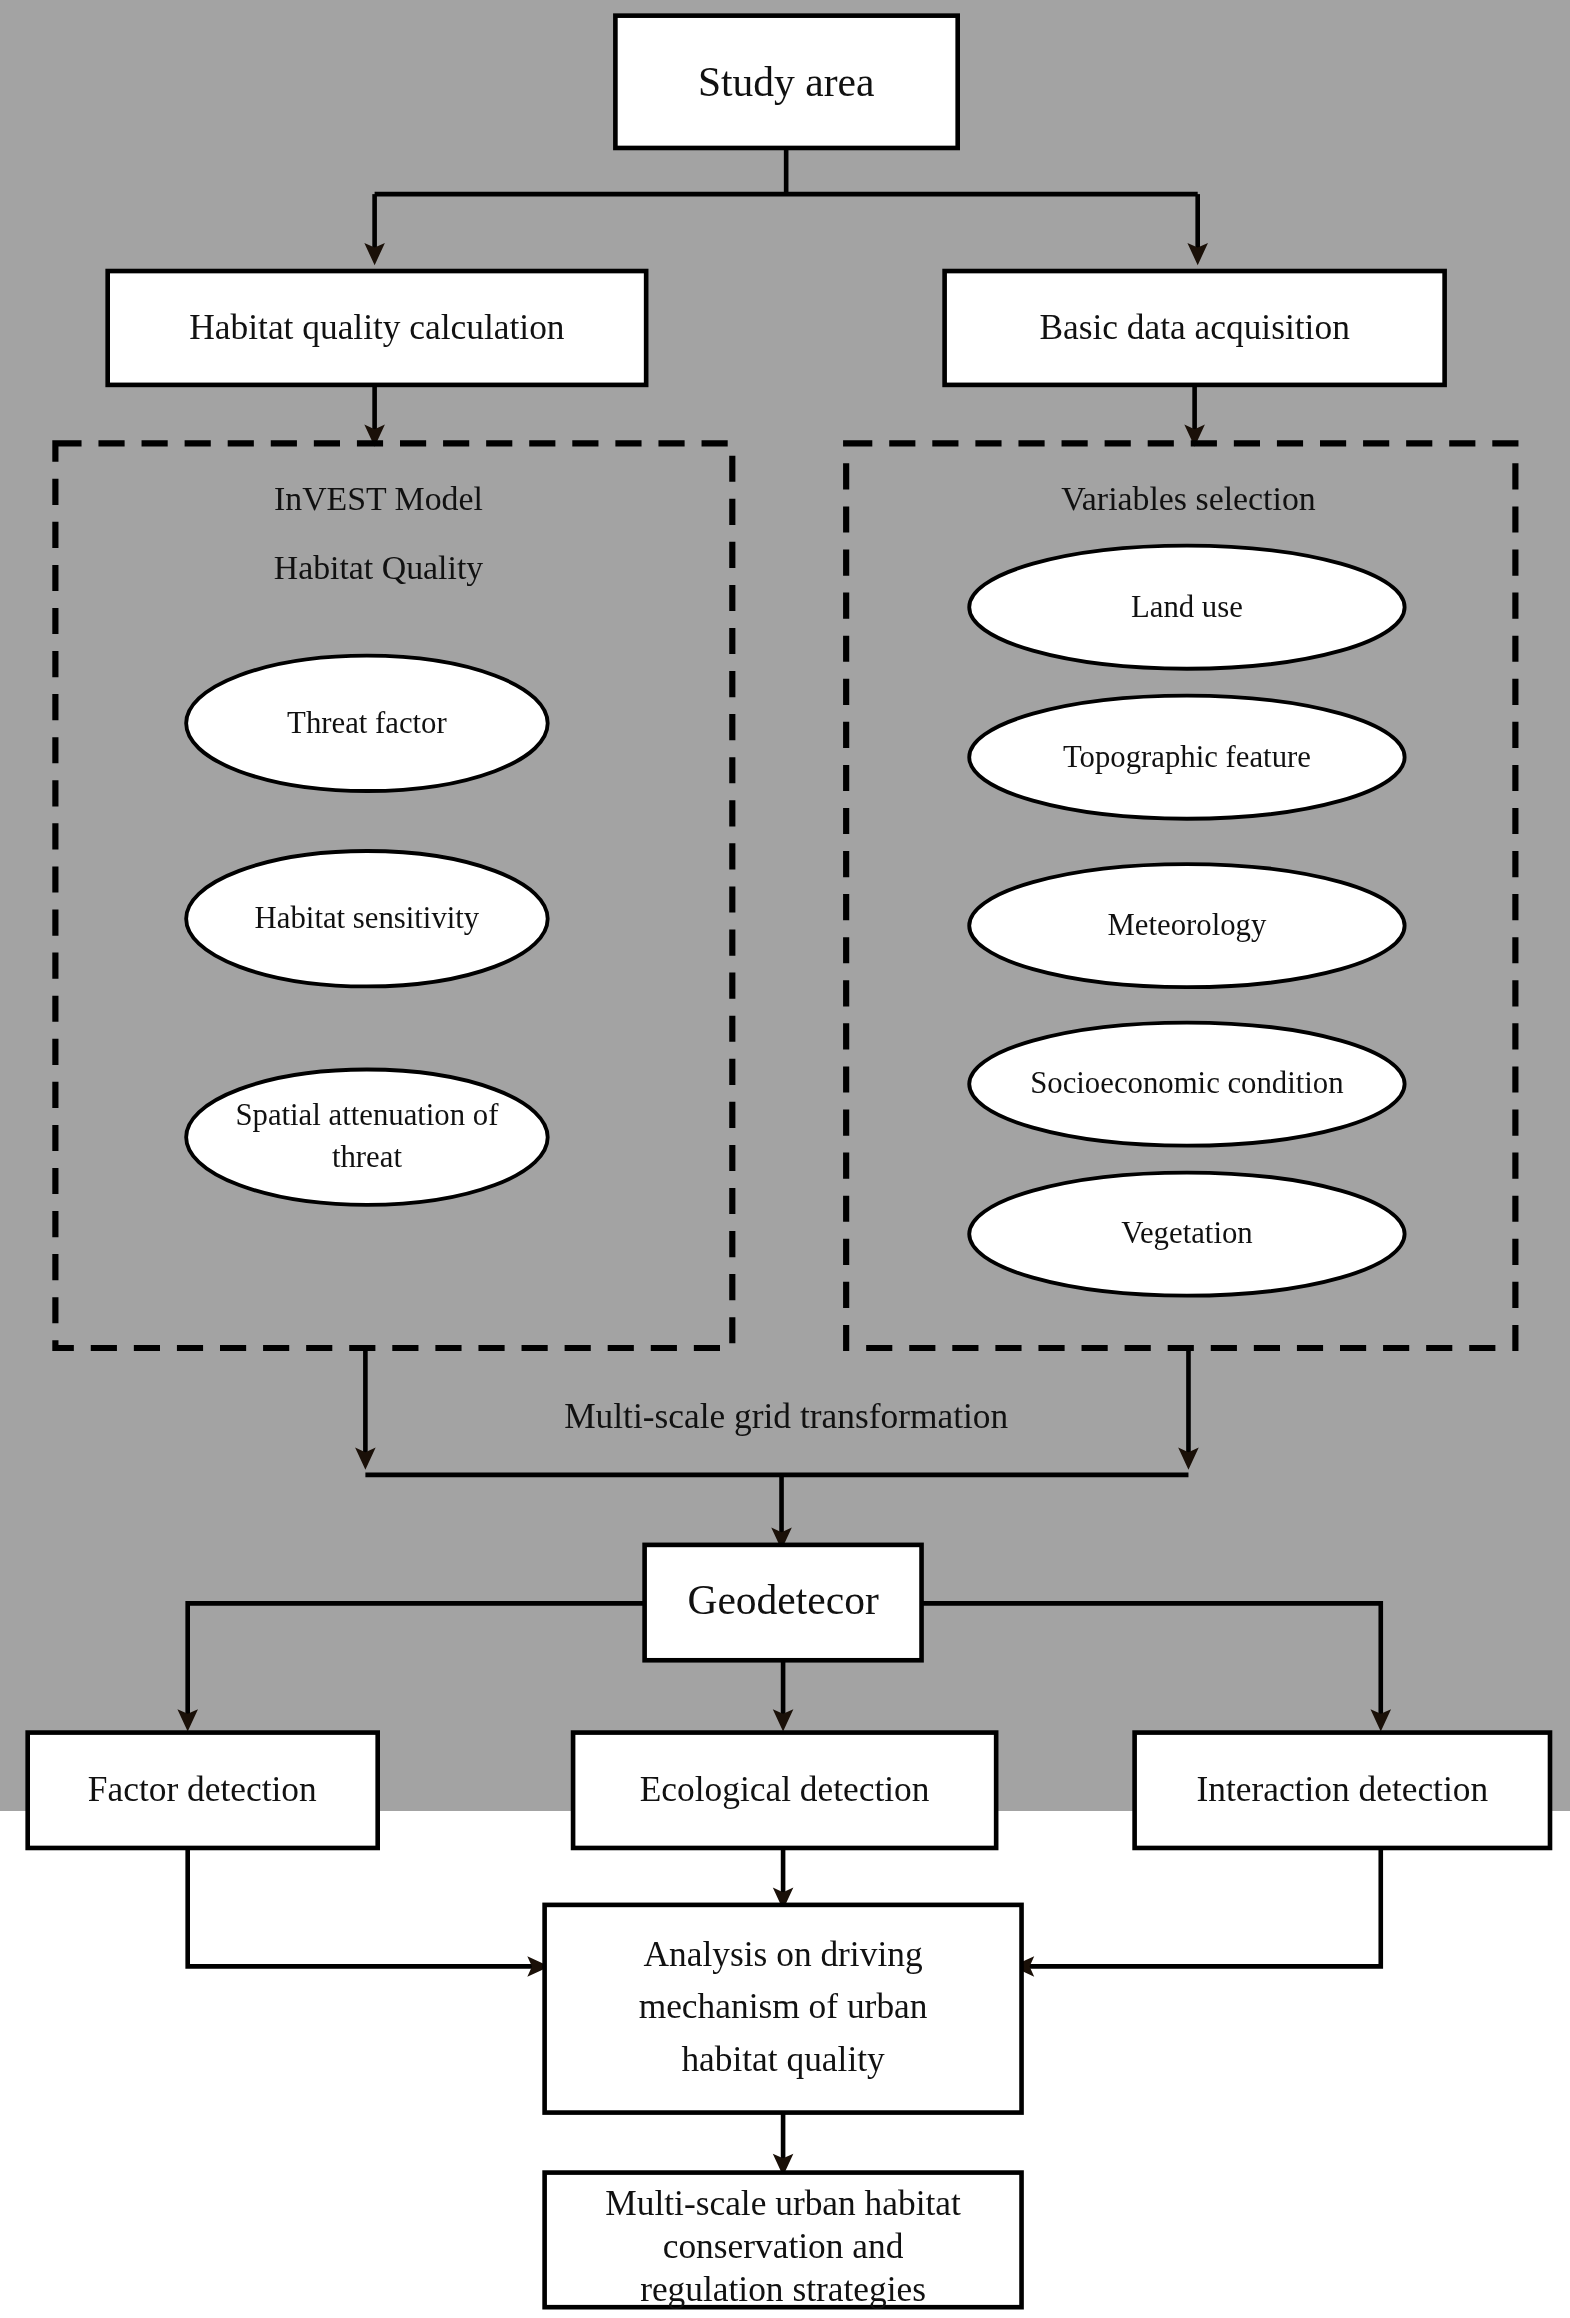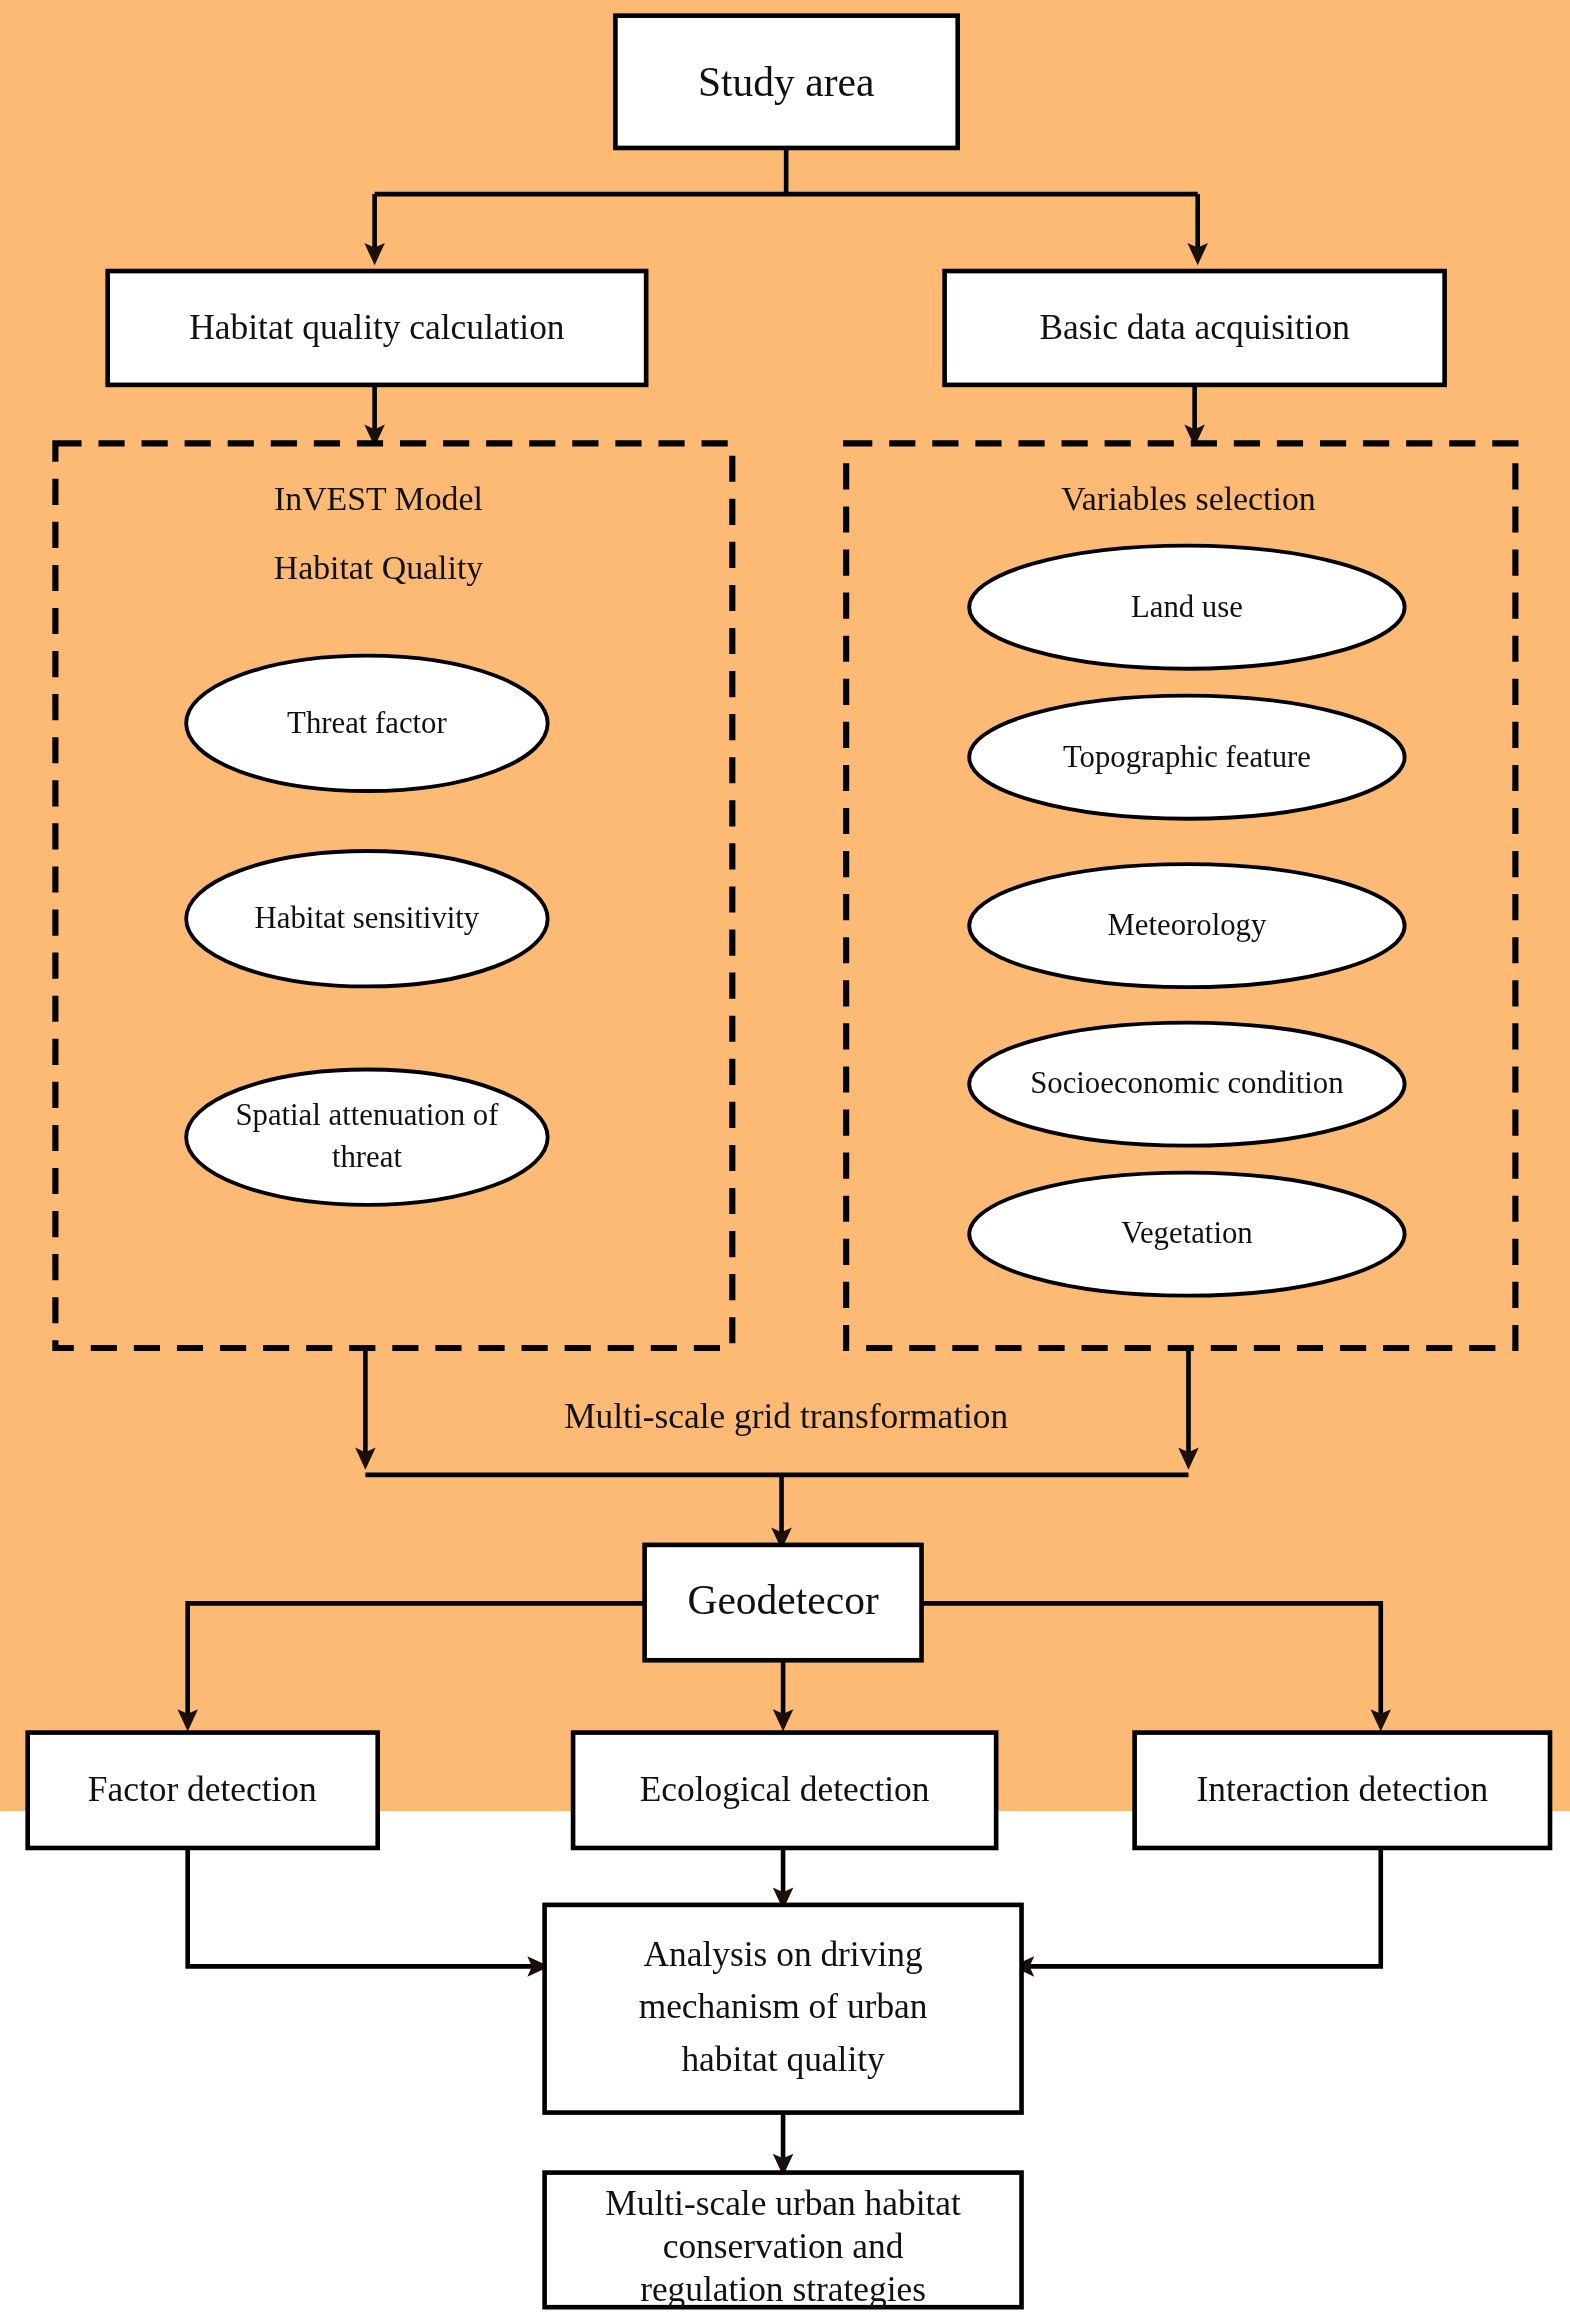--- a/index.html
+++ b/index.html
@@ -10,21 +10,21 @@
   body {
     width: 1570px;
     height: 2319px;
     font-family: "Liberation Serif", "DejaVu Serif", serif;
     overflow: hidden;
   }
   #flowchart-root {
     position: relative;
     width: 1570px;
     height: 1811px;
-    background: #fdba74;
+    background: #a3a3a3;
   }
   svg.diagram {
     position: absolute;
     top: 0;
     left: 0;
     width: 1570px;
     height: 2319px;
     display: block;
   }
   .node-rect {

